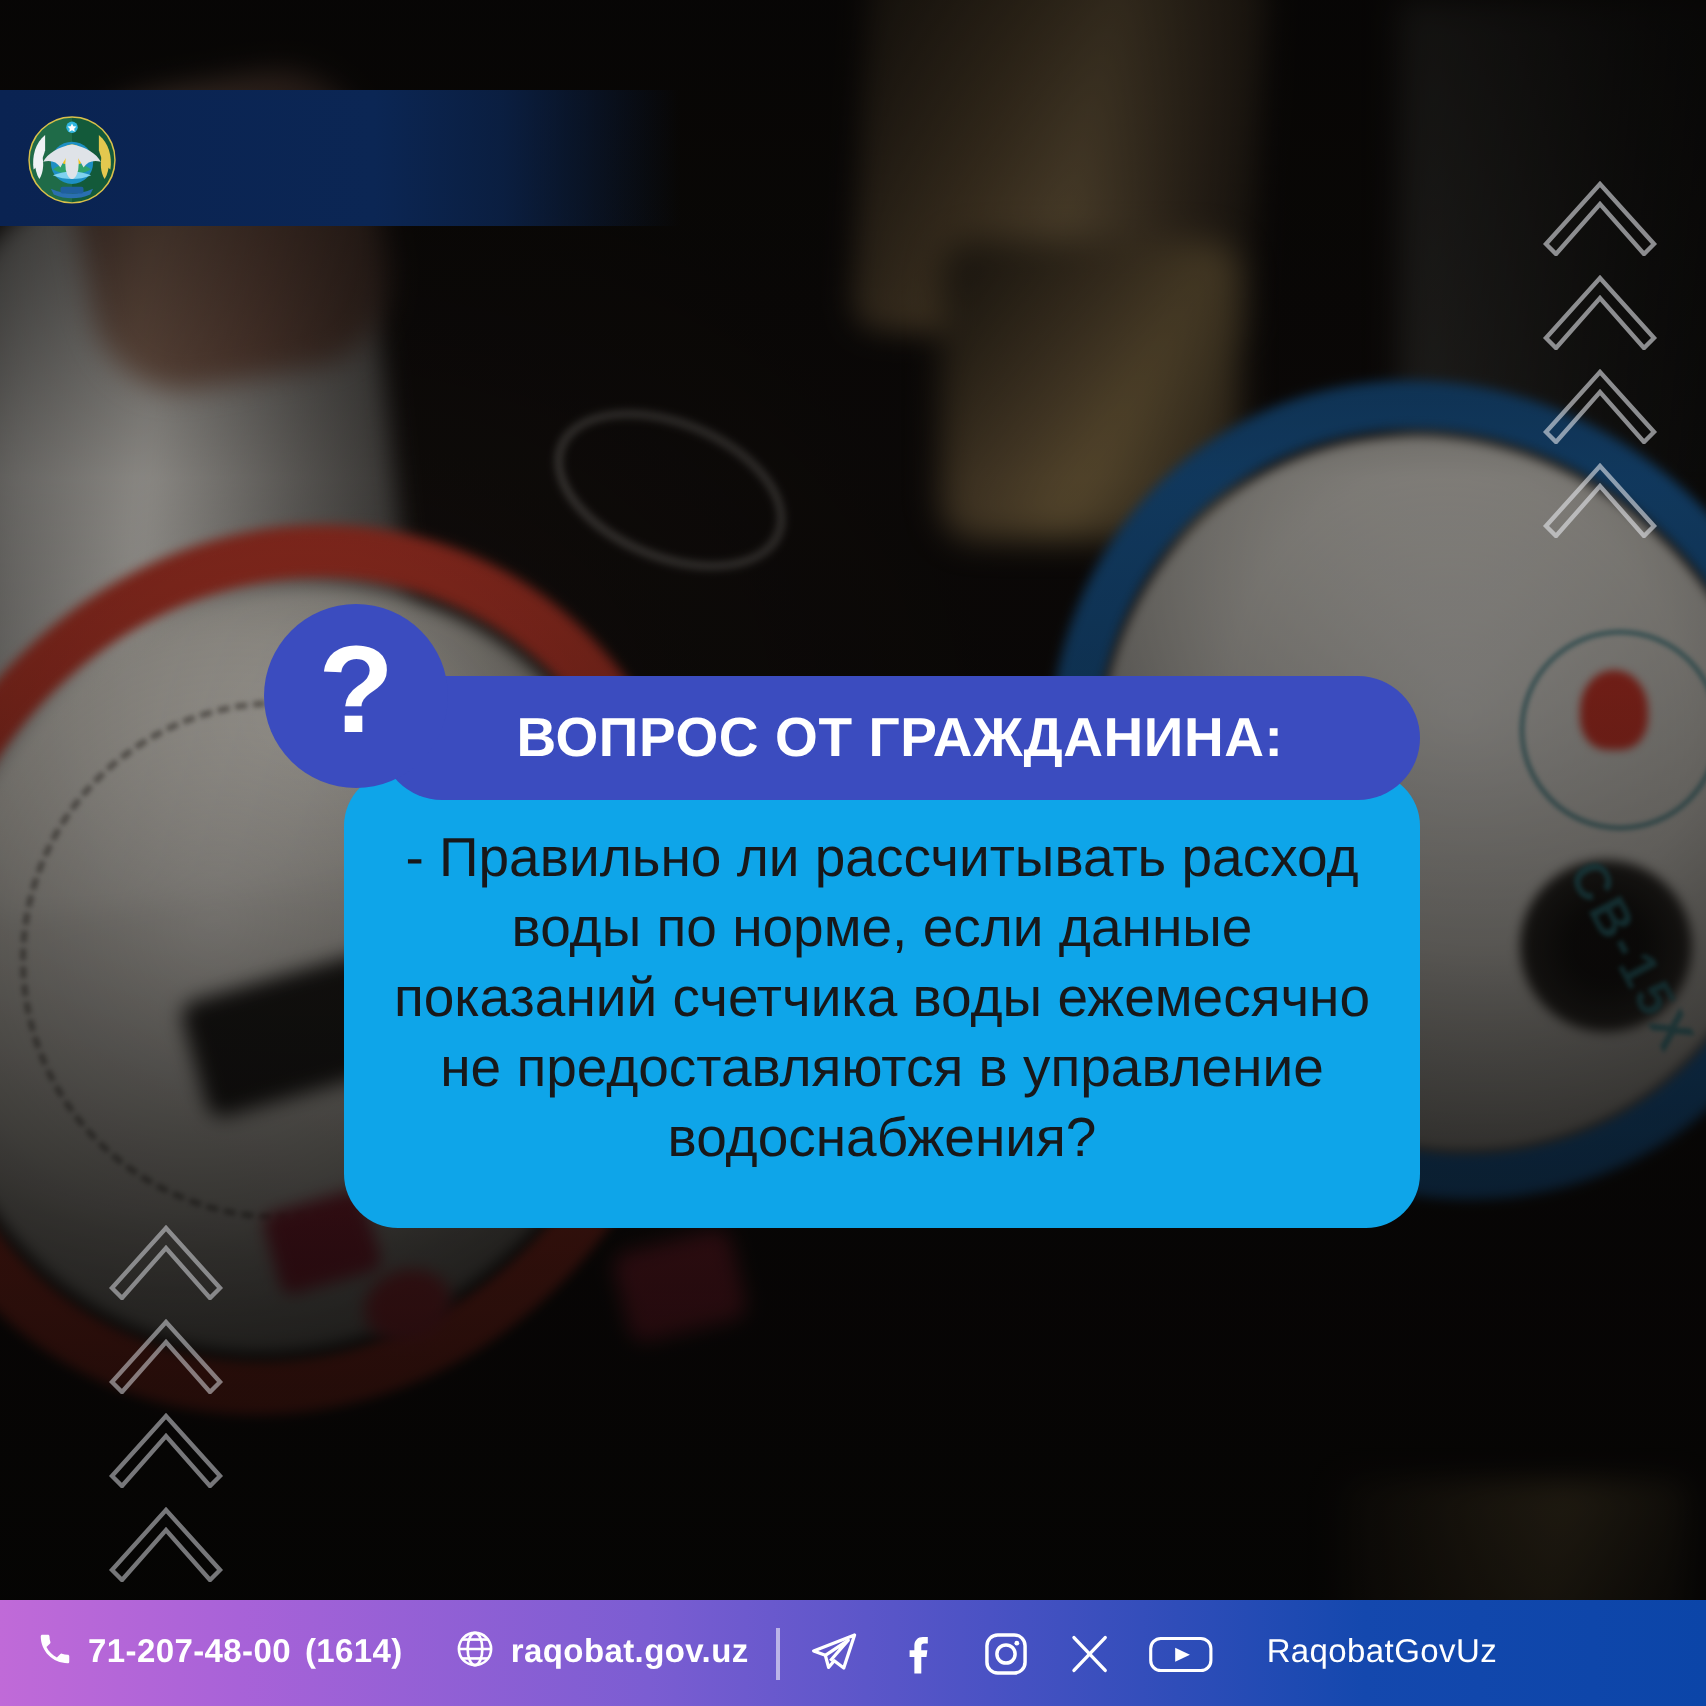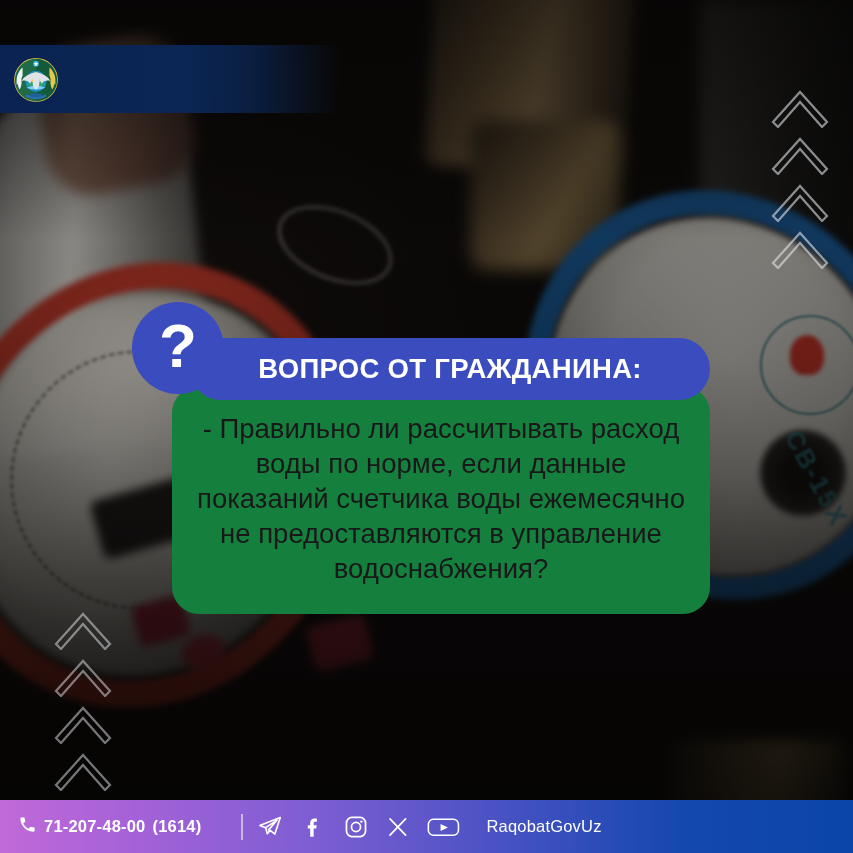--- a/index.html
+++ b/index.html
@@ -187,21 +187,21 @@
     background:#3b4cbf; z-index:6;
     display:flex; align-items:center; justify-content:center;margin-top:20px;
   }
   #q-banner span {
     color:#fff; font-weight:bold; font-size:27.5px;
     letter-spacing:.3px; text-transform:uppercase;
   }
   #q-card {
     position:absolute; left:172px; top:386px;
     width:538px; min-height:228px;
-    background:#15803d; border-radius:27px;
+    background:#0ea5e9; border-radius:27px;
     z-index:5;
     padding:16px 20px 20px;
     display:flex; align-items:center; justify-content:center;
   }
   #q-text {
     color:#18181a; font-size:27.5px; line-height:35px;
     text-align:center; font-weight:400;
   }
 
   
@@ -347,20 +347,32 @@
         <svg width="19" height="19" viewBox="0 0 24 24" fill="#fff">
           <path d="M6.6 10.8c1.4 2.8 3.8 5.1 6.6 6.6l2.2-2.2c.3-.3.7-.4 1-.2 1.2.4 2.4.6 3.6.6.6 0 1 .4 1 1V20c0 .6-.4 1-1 1C10.6 21 3 13.4 3 4c0-.6.4-1 1-1h3.5c.6 0 1 .4 1 1 0 1.3.2 2.5.6 3.6.1.3 0 .7-.2 1l-2.3 2.2z"></path>
         </svg>
       </span>
       <span class="f-label">71-207-48-00</span>
       <span class="f-label">(1614)</span>
     </div>
 
     <div class="spacer-md"></div>
 
+    <div class="f-item">
+      <span>
+        <svg width="21" height="21" viewBox="0 0 24 24" fill="none" stroke="#fff" stroke-width="1.5">
+          <circle cx="12" cy="12" r="9.2"></circle>
+          <ellipse cx="12" cy="12" rx="4.2" ry="9.2"></ellipse>
+          <line x1="2.8" y1="12" x2="21.2" y2="12"></line>
+          <line x1="4.4" y1="6.6" x2="19.6" y2="6.6"></line>
+          <line x1="4.4" y1="17.4" x2="19.6" y2="17.4"></line>
+        </svg>
+      </span>
+      <span class="f-label">raqobat.gov.uz</span>
+    </div>
 
     <div class="f-sep"></div>
 
     <div class="f-socials">
       <span>
         <svg width="26" height="26" viewBox="0 0 24 24" fill="none" stroke="#fff" stroke-width="1.5" stroke-linejoin="round">
           <path d="M21.5 3.2 2.6 10.6l5.4 2 1.5 5.6 2.6-3.1 4.4 3.4z"></path>
           <path d="M8 12.6 18.6 5.6 10.3 15.1"></path>
         </svg>
       </span>

